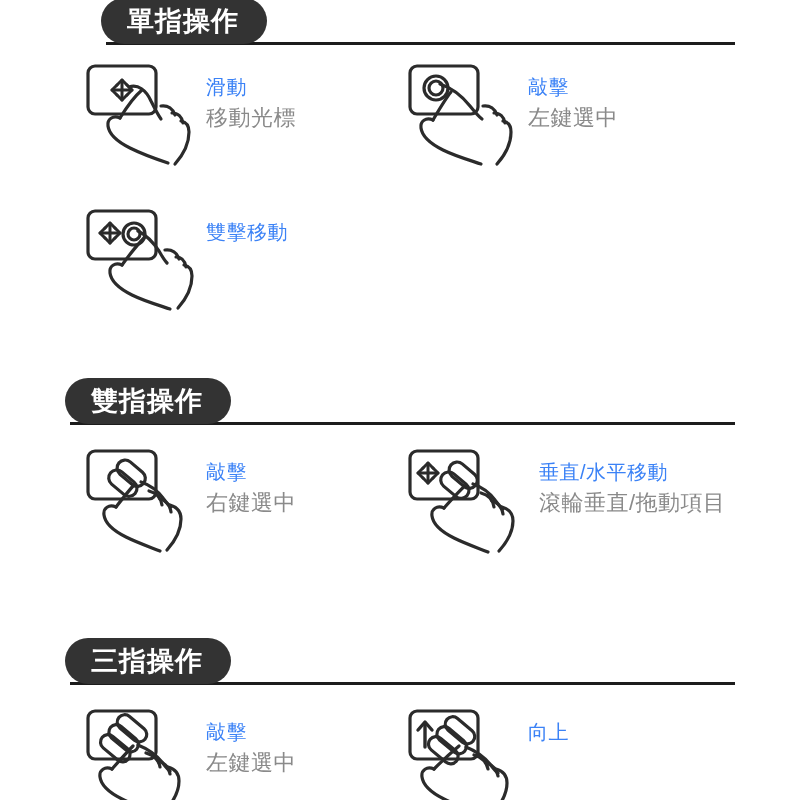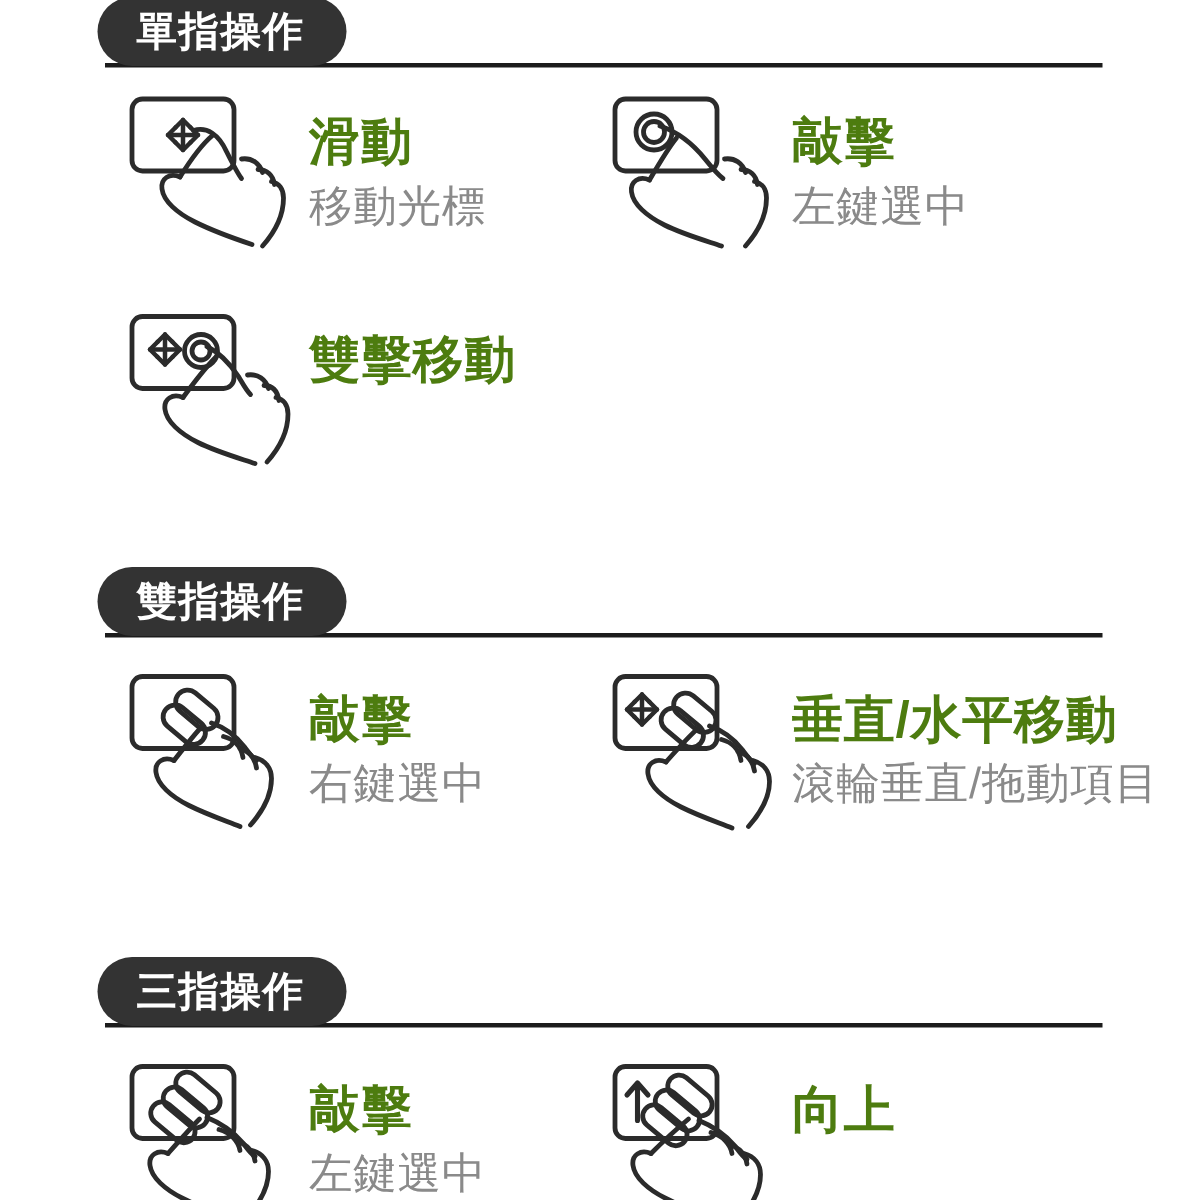--- a/index.html
+++ b/index.html
@@ -81,47 +81,47 @@
     width: 118px;
     height: 112px;
   }
 
   .item-text {
     padding-top: 18px;
     margin-left: 6px;
   }
 
   .item-title {
-    font-size: 34px;
-    font-weight: bold;
-    color: #4d7c0f;
+    font-size: 20px;
+    font-weight: normal;
+    color: #3b82f6;
     line-height: 1.12;
     white-space: nowrap;
     letter-spacing: 0.5px;
   }
 
   .item-sub {
-    font-size: 29px;
+    font-size: 22px;
     color: #8a8a8a;
     line-height: 1.2;
     margin-top: 7px;
     white-space: nowrap;
     letter-spacing: 0.5px;
   }
 
   
   .col-left  { left: 82px; }
   .col-right { left: 404px; }
 </style>
 </head>
 <body>
 
 <div id="page">
 
-  <div class="section" style="top:10px;">
+  <div class="section" style="top:10px;padding-left:36px;">
     <div class="section-head">
       <div class="section-rule"></div>
       <div class="section-pill">
         <span class="section-pill-label">單指操作</span>
       </div>
     </div>
   </div>
 
   <div class="item col-left" style="top:58px;">
     <div class="item-icon">
@@ -218,21 +218,21 @@
         <path d="M88 62 C95 64 99 69 99 76 C99 87 93 98 85 107"></path>
         <path d="M34 64 C27 61 21 65 22 72 C23 80 32 88 44 94 C56 100 68 104 78 108"></path>
       </svg>
     </div>
     <div class="item-text">
       <div class="item-title">敲擊</div>
       <div class="item-sub">右鍵選中</div>
     </div>
   </div>
 
-  <div class="item col-right" style="top:443px;">
+  <div class="item col-right" style="top:443px;gap:11px;">
     <div class="item-icon">
       <svg viewBox="0 0 118 112" xmlns="http://www.w3.org/2000/svg" fill="none" stroke="#2b2b2b" stroke-width="3.2" stroke-linecap="round" stroke-linejoin="round">
         <rect x="6" y="8" width="68" height="48" rx="7"></rect>
         <g stroke-width="3">
           <path d="M14 30 h20 M24 20 v20"></path>
           <path d="M14 30 l5 -5 M14 30 l5 5"></path>
           <path d="M34 30 l-5 -5 M34 30 l-5 5"></path>
           <path d="M24 20 l-5 5 M24 20 l5 5"></path>
           <path d="M24 40 l-5 -5 M24 40 l5 -5"></path>
         </g>

